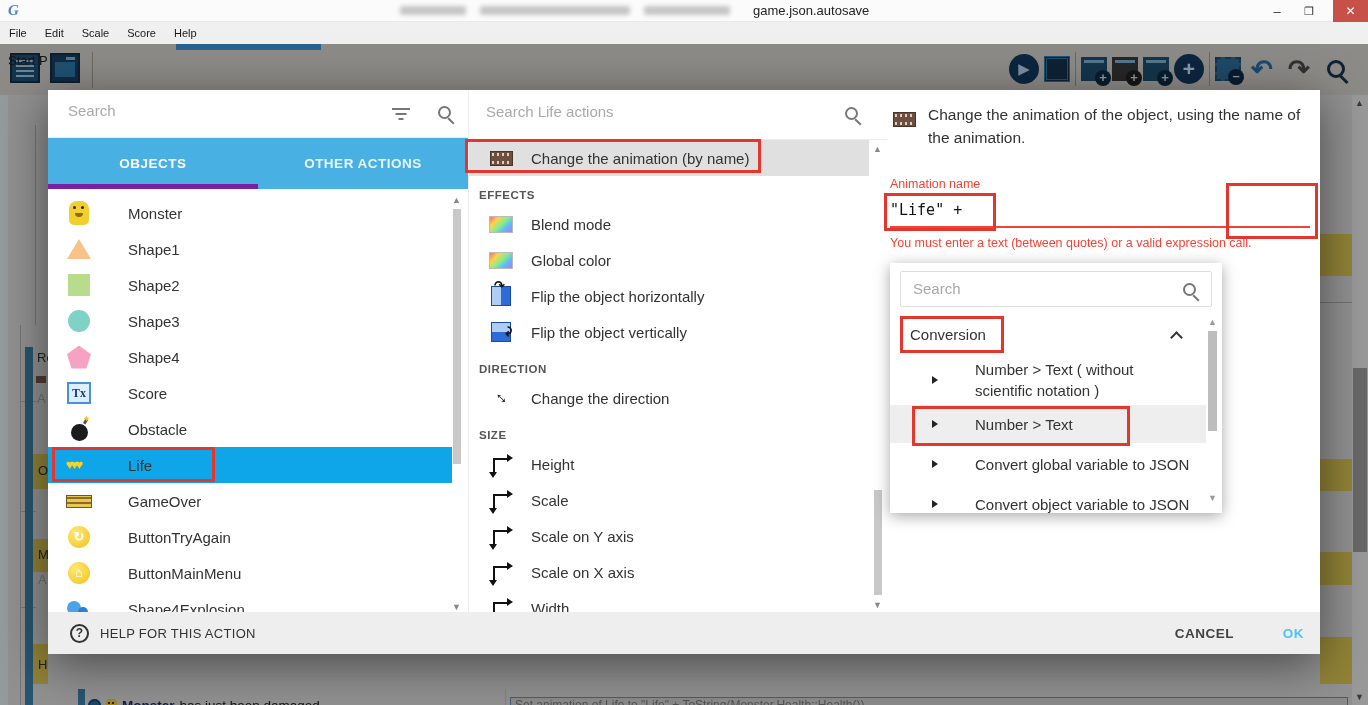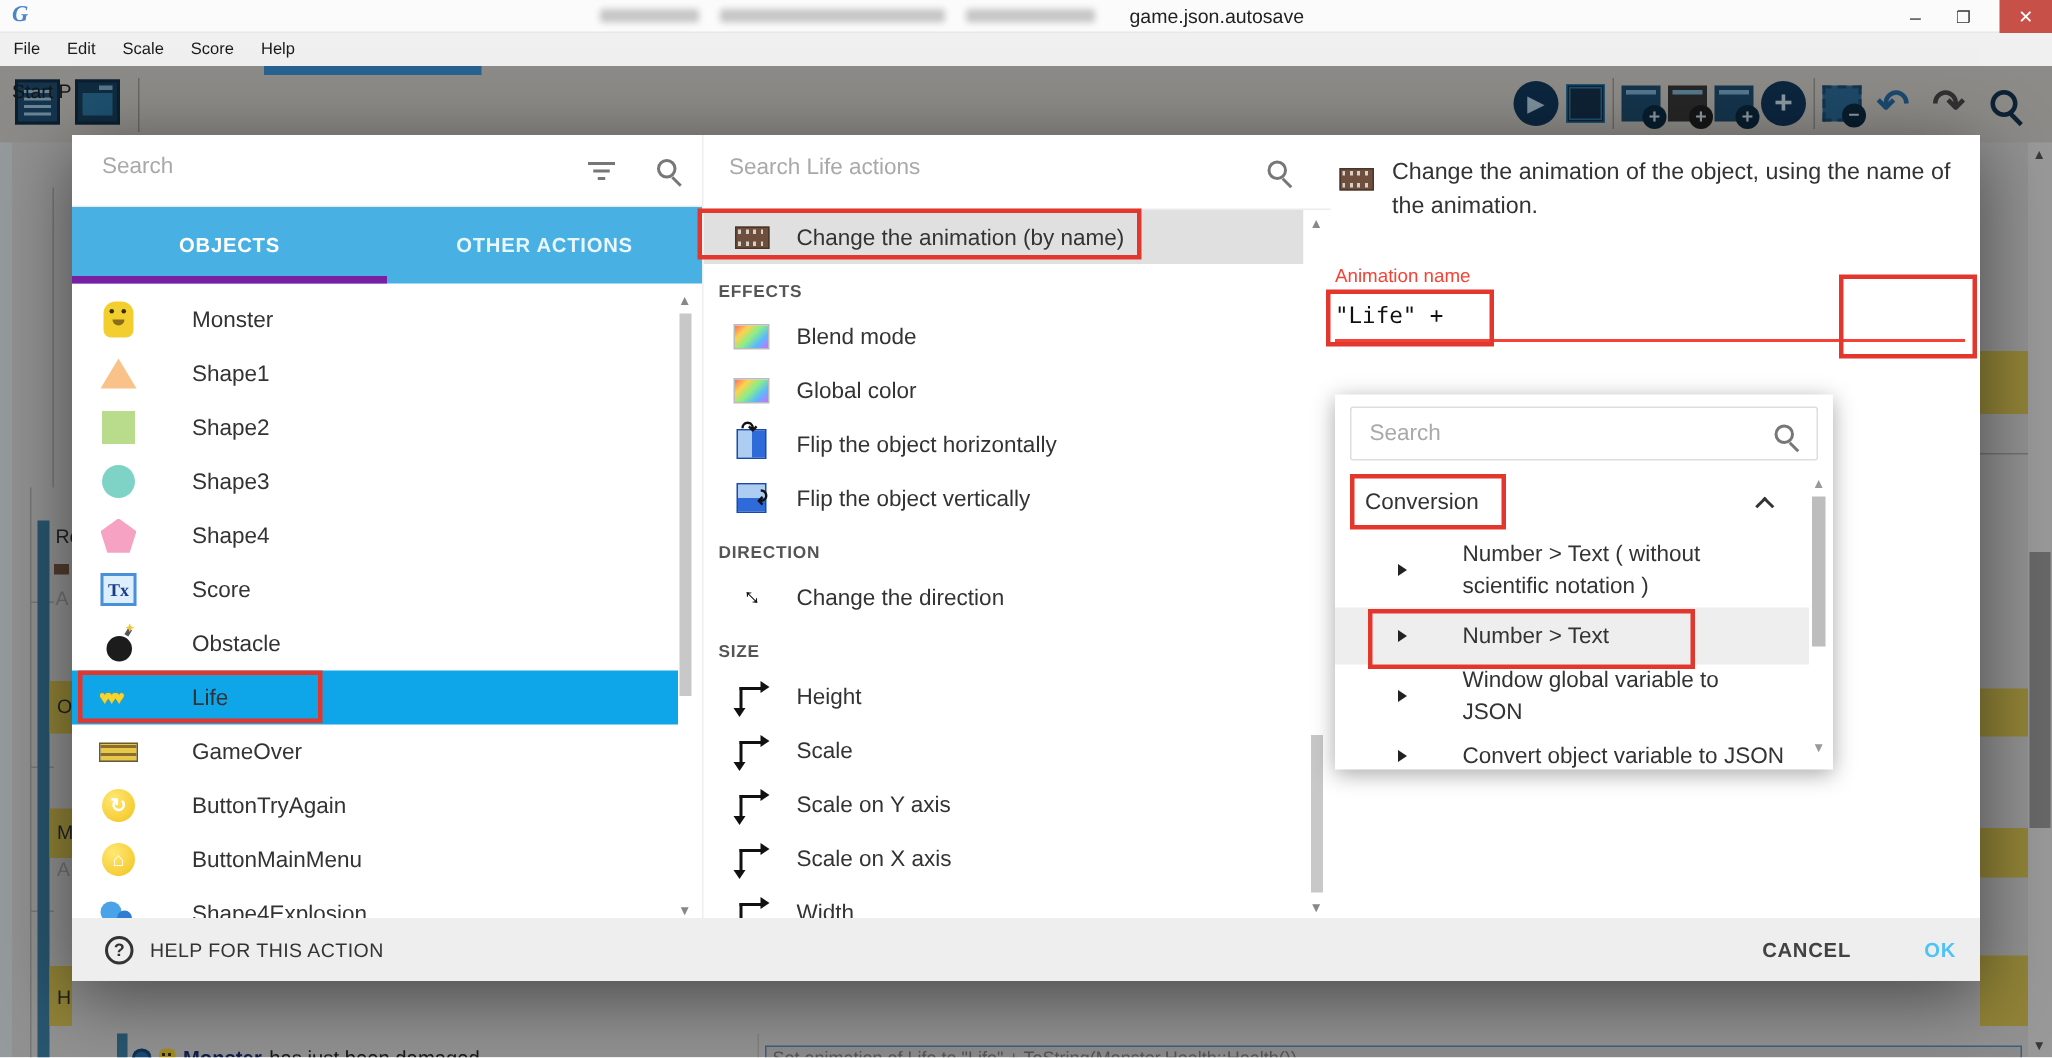--- a/index.html
+++ b/index.html
@@ -478,20 +478,21 @@
         <div class="thumb"></div>
         <span class="arr-dn">▼</span>
       </div>
     </div>
 
     <div id="rp">
       <span class="oicon icon-film" id="rp-desc-icon"></span>
       <div id="rp-desc">Change the animation of the object, using the name of the animation.</div>
       <div id="rp-field-label">Animation name</div>
       <input id="rp-input" value="&quot;Life&quot; +" style="">
+      <div id="rp-error">You must enter a text (between quotes) or a valid expression call.</div>
 
     </div>
     <div id="dropdown">
       <div id="dd-search-box">
         <input class="search-input" placeholder="Search" style="">
         <span class="mag-icon" id="dd-mag"></span>
       </div>
       <div id="dd-group-row">
         <span id="dd-group-label">Conversion</span>
         <span class="chev-up"></span>
@@ -500,21 +501,21 @@
           <div class="dd-item" style="height: 50px;">
         <span class="dd-tri"></span>
         <span class="dd-label">Number &gt; Text ( without scientific notation )</span>
       </div>
           <div class="dd-item selected" style="height: 38px;">
         <span class="dd-tri"></span>
         <span class="dd-label">Number &gt; Text</span>
       </div>
           <div class="dd-item" style="height: 41px;">
         <span class="dd-tri"></span>
-        <span class="dd-label">Window global variable to JSON</span>
+        <span class="dd-label">Convert global variable to JSON</span>
       </div>
           <div class="dd-item" style="height: 40px;">
         <span class="dd-tri"></span>
         <span class="dd-label">Convert object variable to JSON</span>
       </div>
         </div>
       <div id="dd-scroll">
         <span class="arr-up">▲</span>
         <div class="thumb"></div>
         <span class="arr-dn">▼</span>

